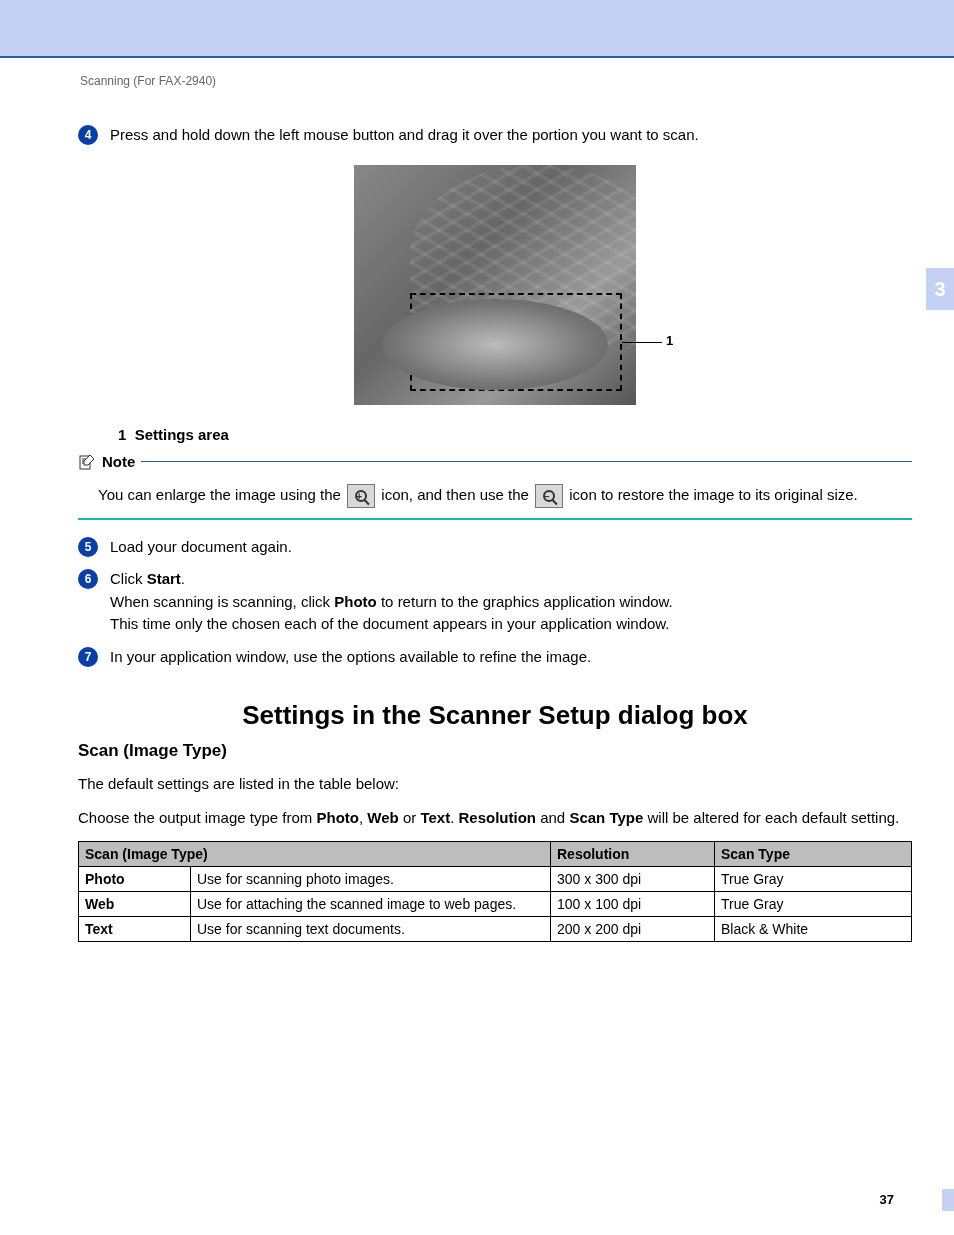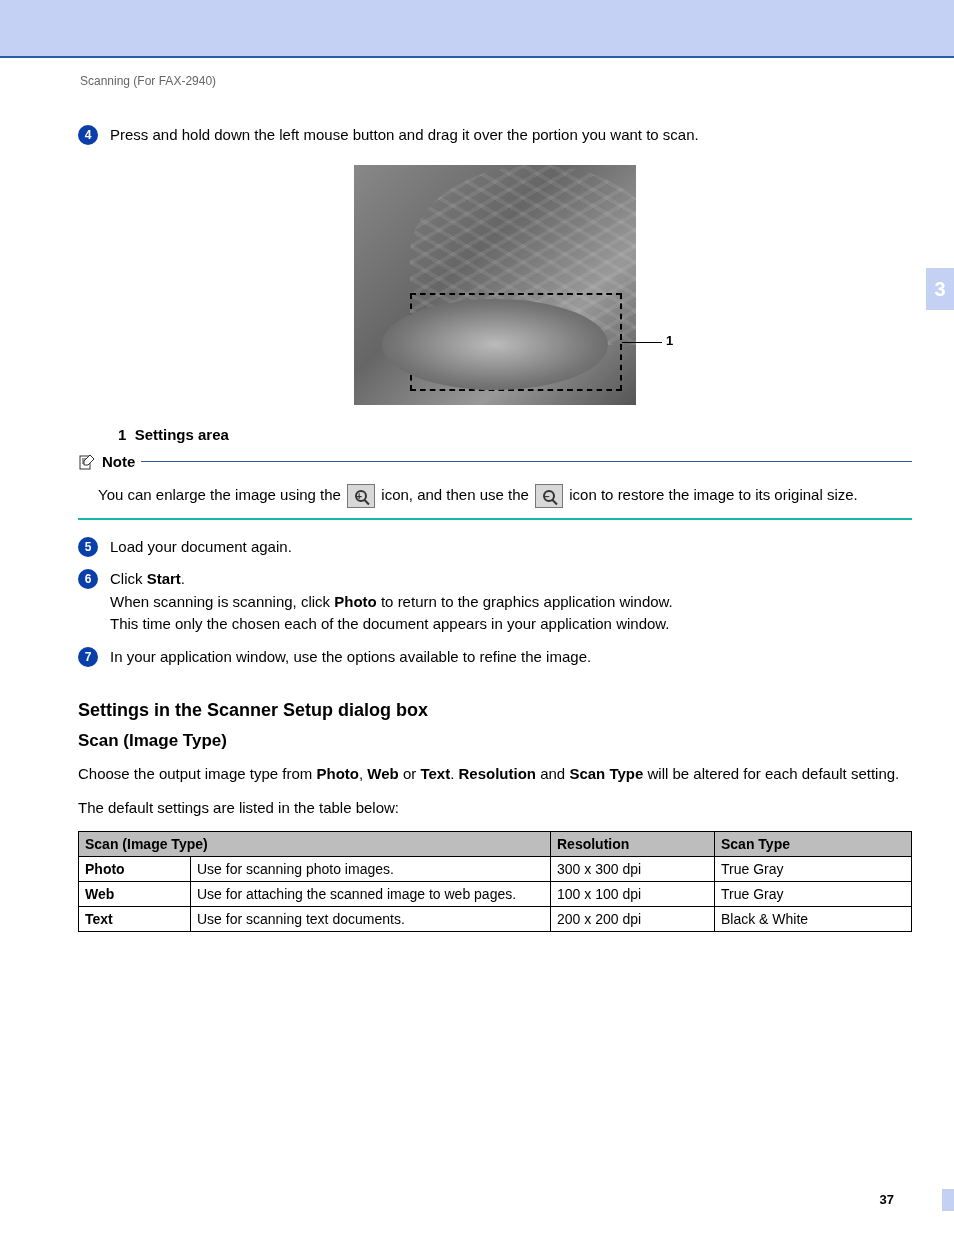--- a/index.html
+++ b/index.html
@@ -172,23 +172,24 @@
     transform: rotate(45deg);
   }
   .inline-icon .sign {
     position: absolute;
     font-size: 10px;
     font-weight: bold;
     color: #333;
     top: 3px; left: 8px;
   }
   h2.section {
-    font-size: 18px;
+    font-size: 26px;
     font-weight: bold;
     margin: 32px 0 9px 0;
+    text-align: center;
   }
   h3.subsection {
     font-size: 17px;
     font-weight: bold;
     margin: 10px 0 12px 0;
   }
   p.body {
     line-height: 1.45;
     margin-bottom: 12px;
   }
@@ -306,25 +307,25 @@
 
   <div class="step">
     <div class="step-num">7</div>
     <div class="step-body">In your application window, use the options available to refine the image.</div>
   </div>
 
   <h2 class="section">Settings in the Scanner Setup dialog box</h2>
 
   <h3 class="subsection">Scan (Image Type)</h3>
 
+  <p class="body">The default settings are listed in the table below:</p>
+
   <p class="body">
     <span>Choose the output image type from </span><b>Photo</b><span>, </span><b>Web</b><span> or </span><b>Text</b><span>. </span><b>Resolution</b><span> and </span><b>Scan Type</b><span> will be altered for each default setting.</span>
   </p>
-
-  <p class="body">The default settings are listed in the table below:</p>
 
   <table class="settings">
     <thead>
       <tr>
         <th colspan="2">Scan (Image Type)</th>
         <th class="col-res">Resolution</th>
         <th>Scan Type</th>
       </tr>
     </thead>
     <tbody>

